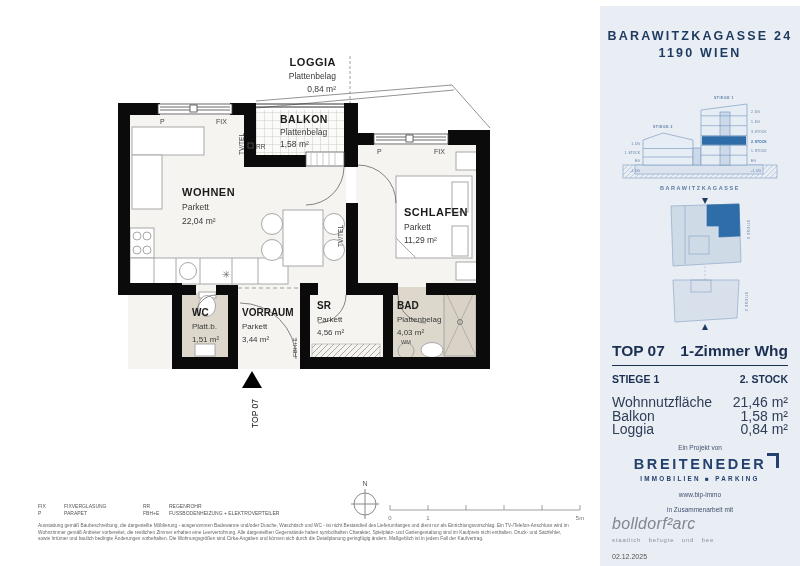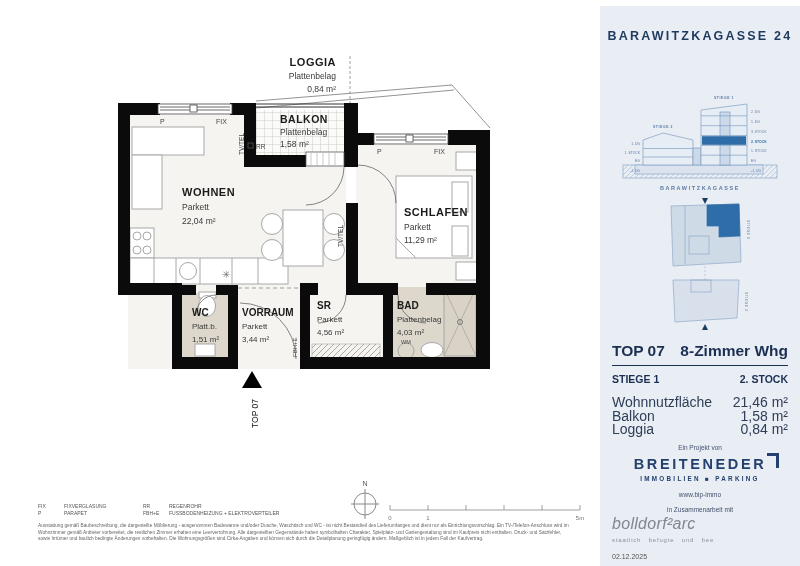--- a/index.html
+++ b/index.html
@@ -297,20 +297,21 @@
   <div class="disclaimer">
     <div>Ausstattung gemäß Baubeschreibung, die dargestellte Möblierung - ausgenommen Badewanne und/oder Dusche, Waschtisch und WC - ist nicht Bestandteil des Lieferumfanges und dient nur als Einrichtungsvorschlag. Ein TV-/Telefon-Anschluss wird im</div>
     <div>Wohnzimmer gemäß Anbieter vorbereitet, die restlichen Zimmer erhalten eine Leerverrohrung. Alle dargestellten Gegenstände haben symbolhaften Charakter. Spielplatz- und Gartengestaltung sind im Kaufpreis nicht enthalten. Druck- und Satzfehler,</div>
     <div>sowie Irrtümer und baulich bedingte Änderungen vorbehalten. Die Wohnungsgrößen sind Cirka-Angaben und können sich durch die Detailplanung geringfügig ändern. Maßgeblich ist in jedem Fall der Kaufvertrag.</div>
   </div>
 
   <aside class="sidebar">
 
     <div class="sb-title">
       <div>BARAWITZKAGASSE 24</div>
+      <div>1190 WIEN</div>
     </div>
 
     <svg class="section-svg" width="190" height="112" viewBox="0 0 190 112">
       <defs>
         <pattern id="hatchblue" width="5" height="5" patternUnits="userSpaceOnUse">
           <path d="M0 5 L5 0" stroke="#aabdd6" stroke-width="0.7"></path>
         </pattern>
       </defs>
       <rect x="18" y="97" width="154" height="13" fill="url(#hatchblue)" stroke="#7f9fc4" stroke-width="0.6"></rect>
       <rect x="30" y="97" width="128" height="9" fill="#dbe3ee" stroke="#7f9fc4" stroke-width="0.6"></rect>
@@ -365,21 +366,21 @@
       <g font-size="3.4" fill="#5a7ba3" font-family="Liberation Sans, sans-serif">
         <text transform="translate(132,24) rotate(90)" letter-spacing="0.5">STIEGE 1</text>
         <text transform="translate(130,96) rotate(90)" letter-spacing="0.5">STIEGE 2</text>
       </g>
       <polygon points="87,134 93,134 90,128" fill="#1d3a5f"></polygon>
     </svg>
 
     <div class="info">
       <div class="info-top">
         <span>TOP 07</span>
-        <span>8-Zimmer Whg</span>
+        <span>1-Zimmer Whg</span>
       </div>
       <div class="rule"></div>
       <div class="info-row2">
         <span>STIEGE 1</span>
         <span>2. STOCK</span>
       </div>
       <div class="info-rows">
         <div class="info-row">
           <span>Wohnnutzfläche</span>
           <span>21,46 m²</span>

